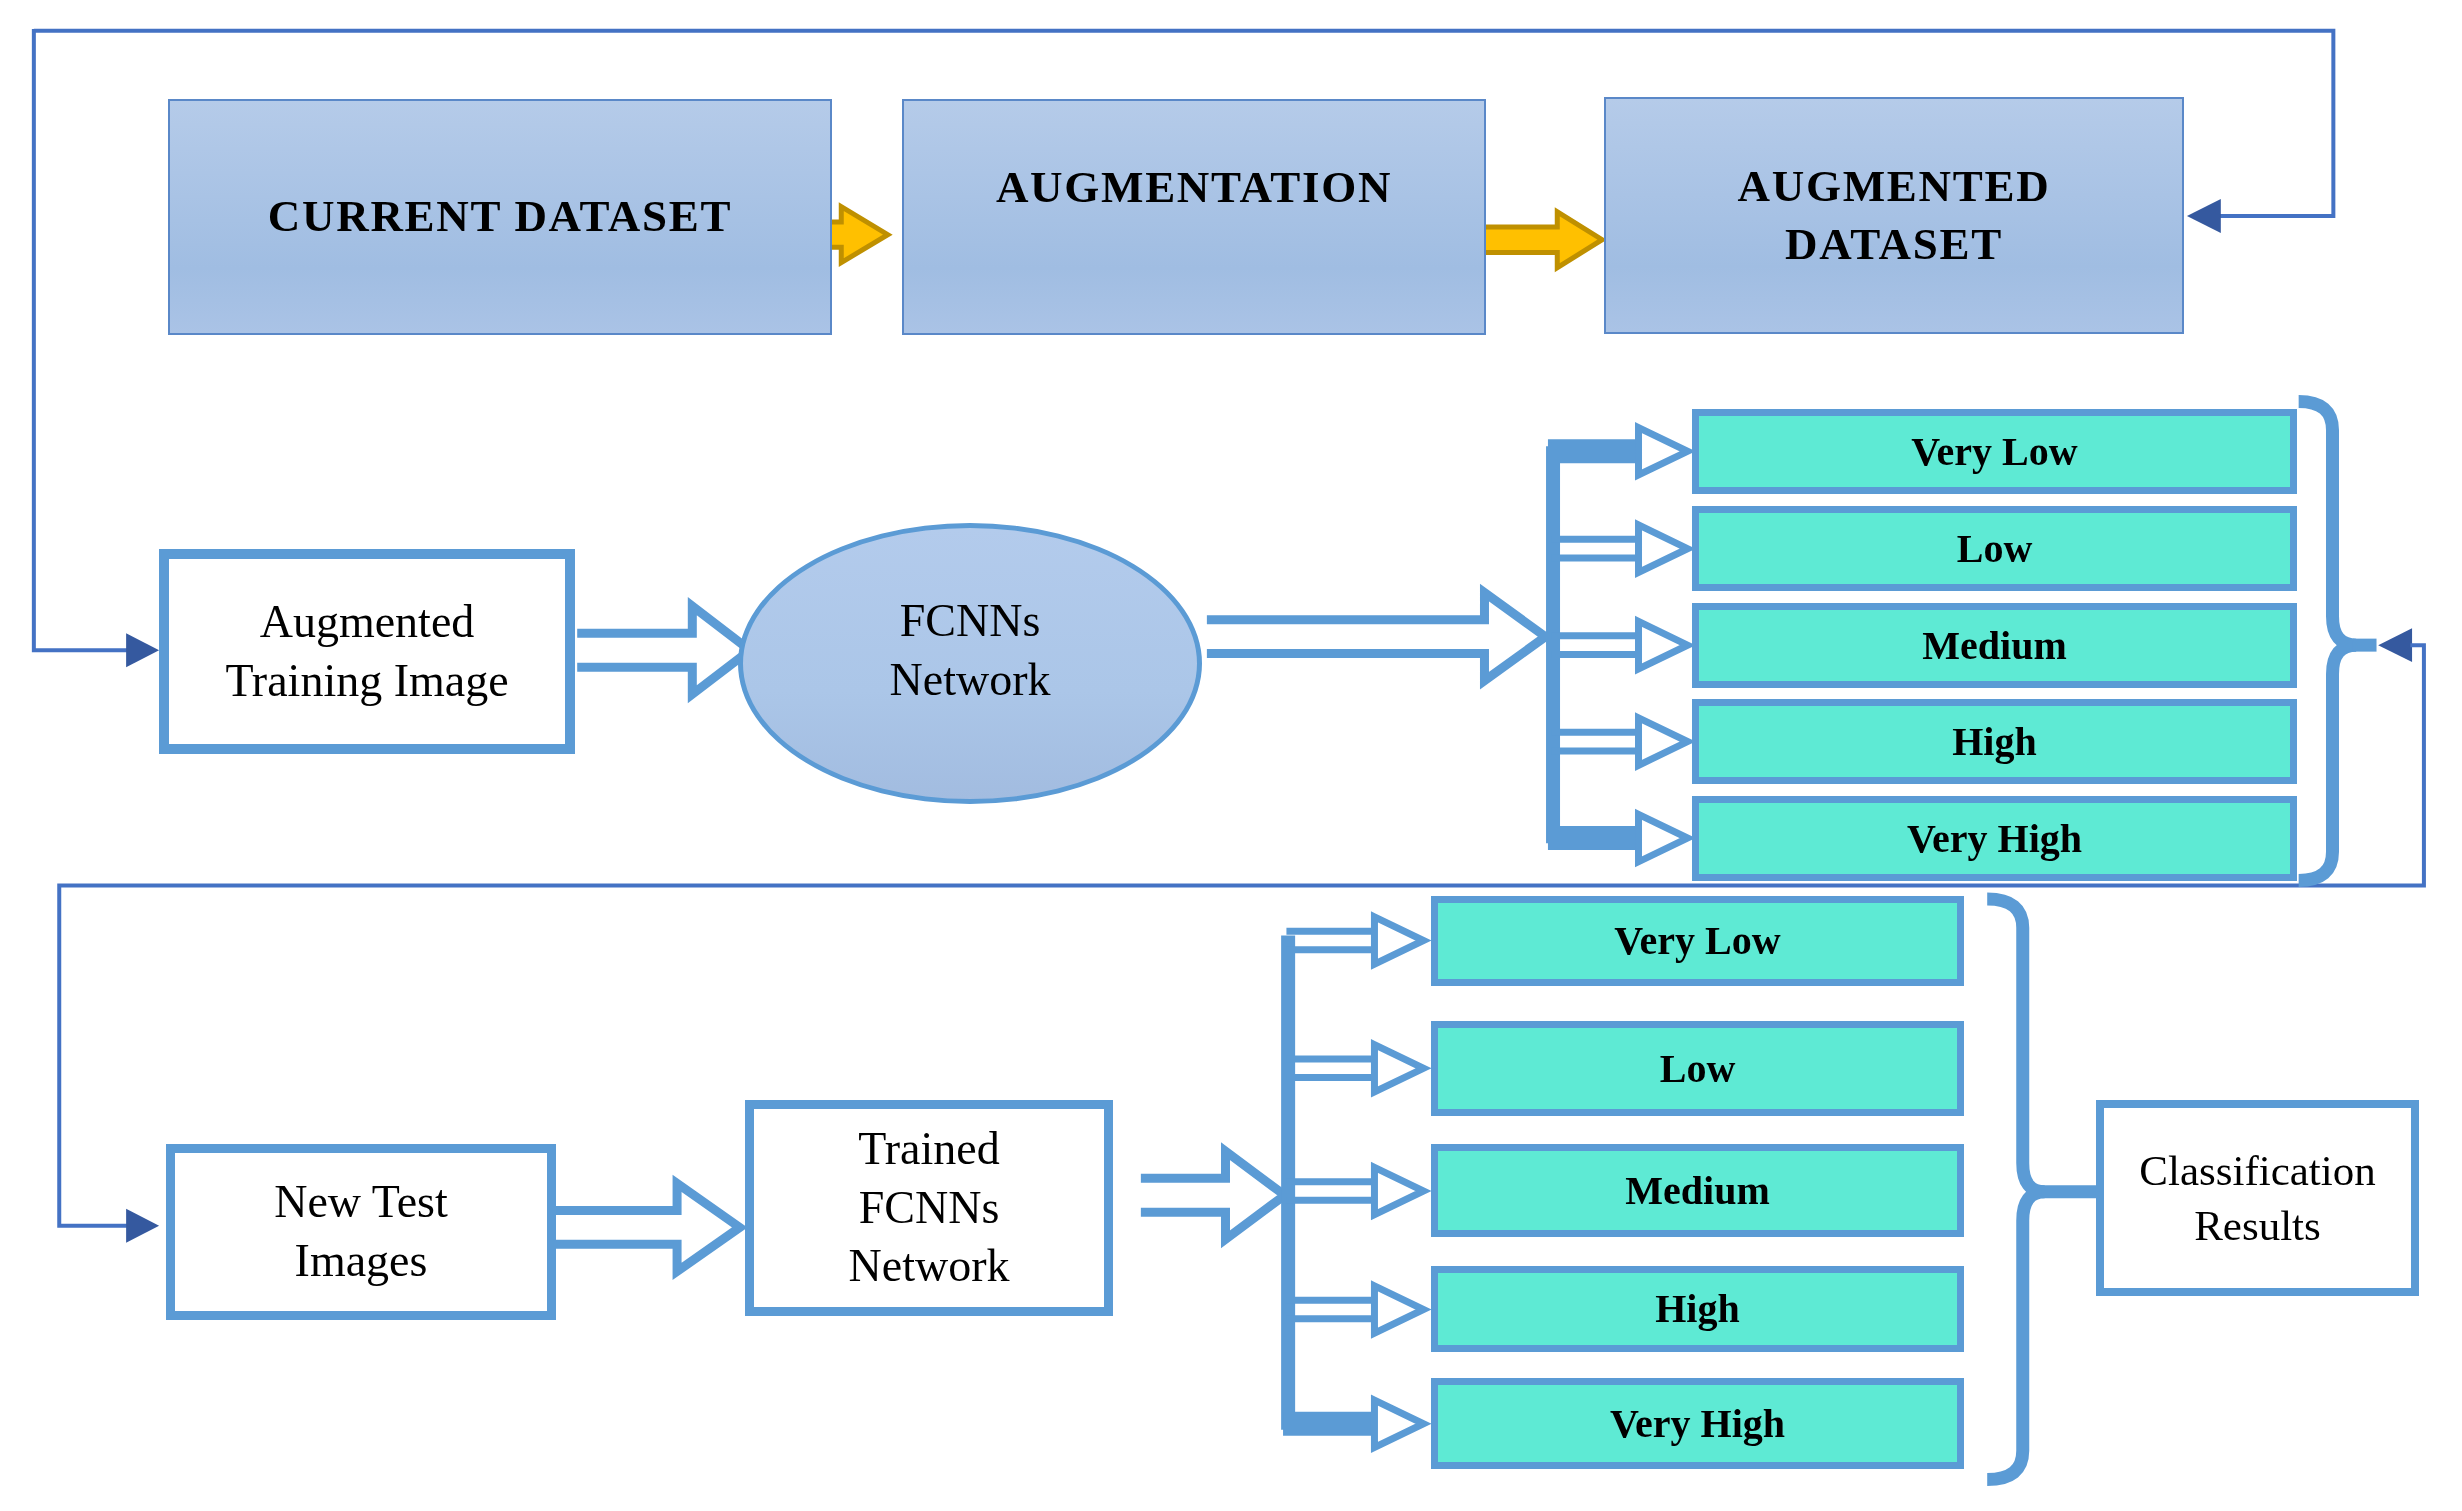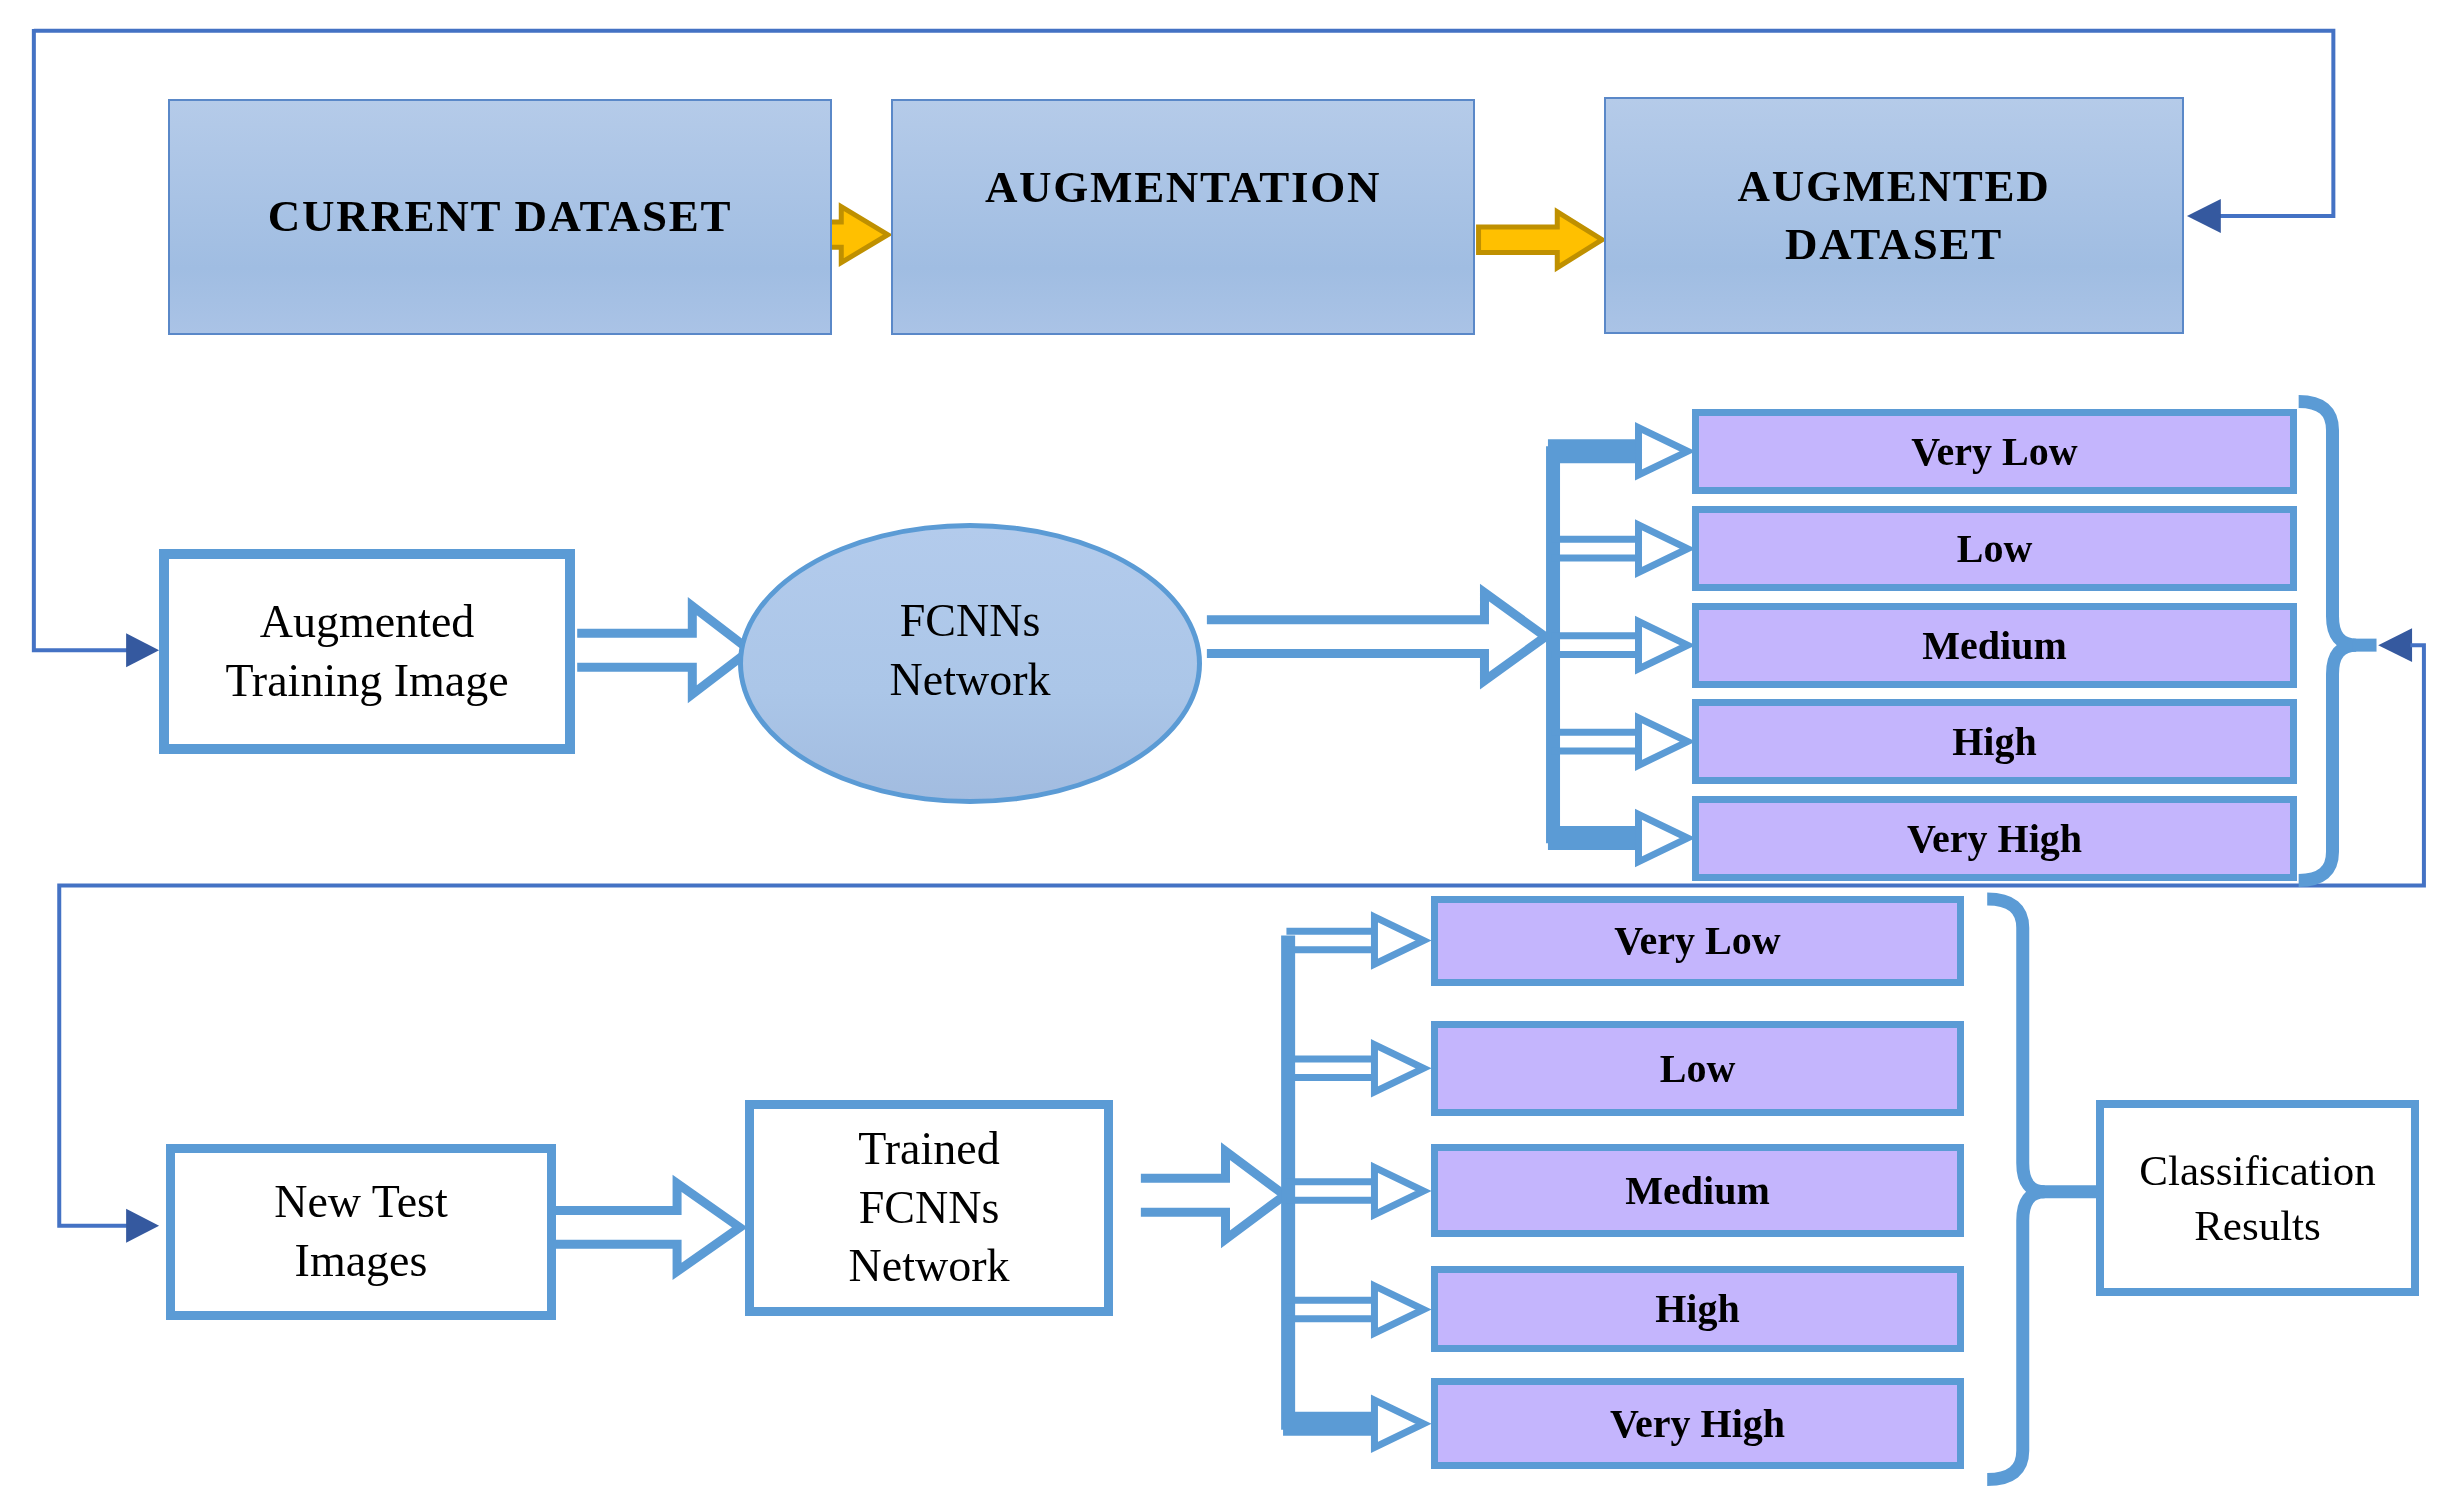--- a/index.html
+++ b/index.html
@@ -5,23 +5,23 @@
   html,body{margin:0;padding:0;background:#fff;}
   .canvas{position:relative;width:2462px;height:1512px;background:#fff;
           font-family:"Liberation Serif",serif;color:#000;overflow:hidden;}
   .layer{position:absolute;left:0;top:0;z-index:1;}
   .node{position:absolute;z-index:2;display:flex;align-items:center;justify-content:center;
         text-align:center;box-sizing:border-box;}
   .lbl{white-space:pre-line;line-height:1.28;}
   .b{font-weight:bold;}
   .top-box{background:linear-gradient(180deg,var(--box-fill-top) 0%,var(--box-fill-bottom) 72%,#aac3e6 100%);
            border:2.5px solid #5a88c8;font-size:45px;letter-spacing:1.7px;}
-  .lift{padding-bottom:58px;}
+  .lift{padding-bottom:58px;margin-left:11px;}
   .white-box{background:#fff;border:10.2px solid var(--shape-blue);font-size:46px;}
-  .level-box{background:#c4b5fd;border:7.6px solid var(--shape-blue);font-size:40px;font-weight:bold;}
+  .level-box{background:#5eead4;border:7.6px solid var(--shape-blue);font-size:40px;font-weight:bold;}
   .ellipse{background:linear-gradient(180deg,#b3cbec 0%,var(--ellipse-fill) 60%,#a2bce0 100%);
            border:5.1px solid var(--shape-blue);border-radius:50%;font-size:46px;padding-bottom:25.4px;}
   svg [data-name]{vector-effect:non-scaling-stroke;}
 </style>
 </head>
 <body>
 
 <div class="canvas" data-name="fcnn-augmentation-flow-diagram">
 
   <svg class="layer" width="2462" height="1512" viewBox="0 0 2909 1786" data-name="connector-layer">

